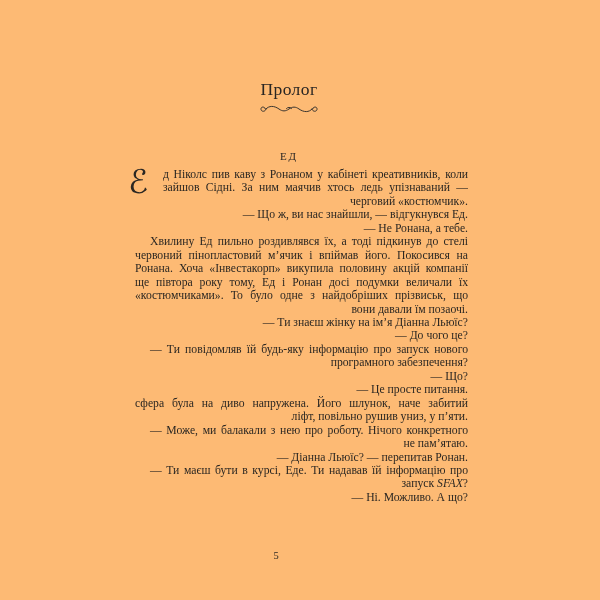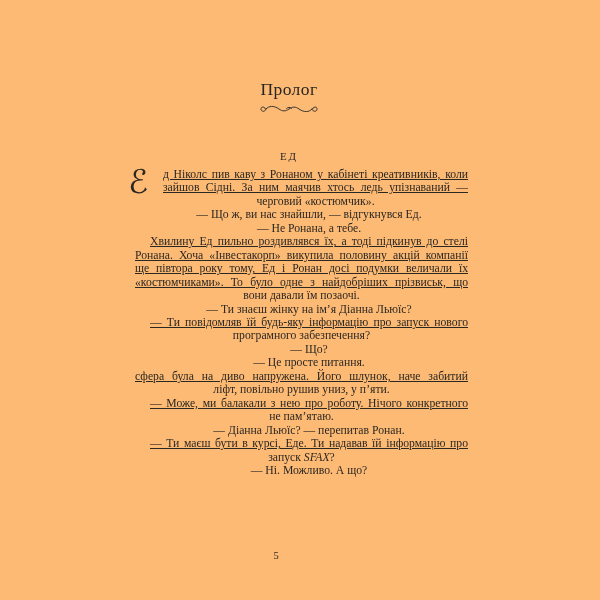--- a/index.html
+++ b/index.html
@@ -44,22 +44,22 @@
   }
   .text-block {
     position: absolute;
     top: 168px;
     left: 135px;
     width: 333px;
     font-size: 11.7px;
     line-height: 13.45px;
     color: #2b2722;
   }
-  .line { text-align: center; }
-  .line.just { text-align: justify; text-align-last: justify; text-decoration: underline; }
+  .line { text-align: right; }
+  .line.just { text-align: justify; text-align-last: justify; }
   .line.indent { text-indent: 15px; }
   .em { font-style: italic; }
   .dropcap {
     float: left;
     width: 29px;
     height: 27px;
     margin: 1px 6px 0 -7px;
     font-family: "DejaVu Sans", "DejaVu Serif", serif;
     font-size: 33px;
     line-height: 26px;
@@ -103,27 +103,31 @@
         <div class="line"><span>черговий «костюмчик».</span></div>
       </div>
       <div class="para">
         <div class="line indent"><span>— Що ж, ви нас знайшли, — відгукнувся Ед.</span></div>
       </div>
       <div class="para">
         <div class="line indent"><span>— Не Ронана, а тебе.</span></div>
       </div>
       <div class="para">
         <div class="line just indent"><span>Хвилину Ед пильно роздивлявся їх, а тоді підкинув до стелі</span></div>
+        <div class="line just"><span>червоний пінопластовий м’ячик і впіймав його. Покосився на</span></div>
         <div class="line just"><span>Ронана. Хоча «Інвестакорп» викупила половину акцій компанії</span></div>
         <div class="line just"><span>ще півтора року тому, Ед і Ронан досі подумки величали їх</span></div>
         <div class="line just"><span>«костюмчиками». То було одне з найдобріших прізвиськ, що</span></div>
         <div class="line"><span>вони давали їм позаочі.</span></div>
       </div>
       <div class="para">
         <div class="line indent"><span>— Ти знаєш жінку на ім’я Діанна Льюїс?</span></div>
+      </div>
+      <div class="para">
+        <div class="line indent"><span>— До чого це?</span></div>
       </div>
       <div class="para">
         <div class="line just indent"><span>— Ти повідомляв їй будь-яку інформацію про запуск нового</span></div>
         <div class="line"><span>програмного забезпечення?</span></div>
       </div>
       <div class="para">
         <div class="line indent"><span>— Що?</span></div>
       </div>
       <div class="para">
         <div class="line indent"><span>— Це просте питання.</span></div>

